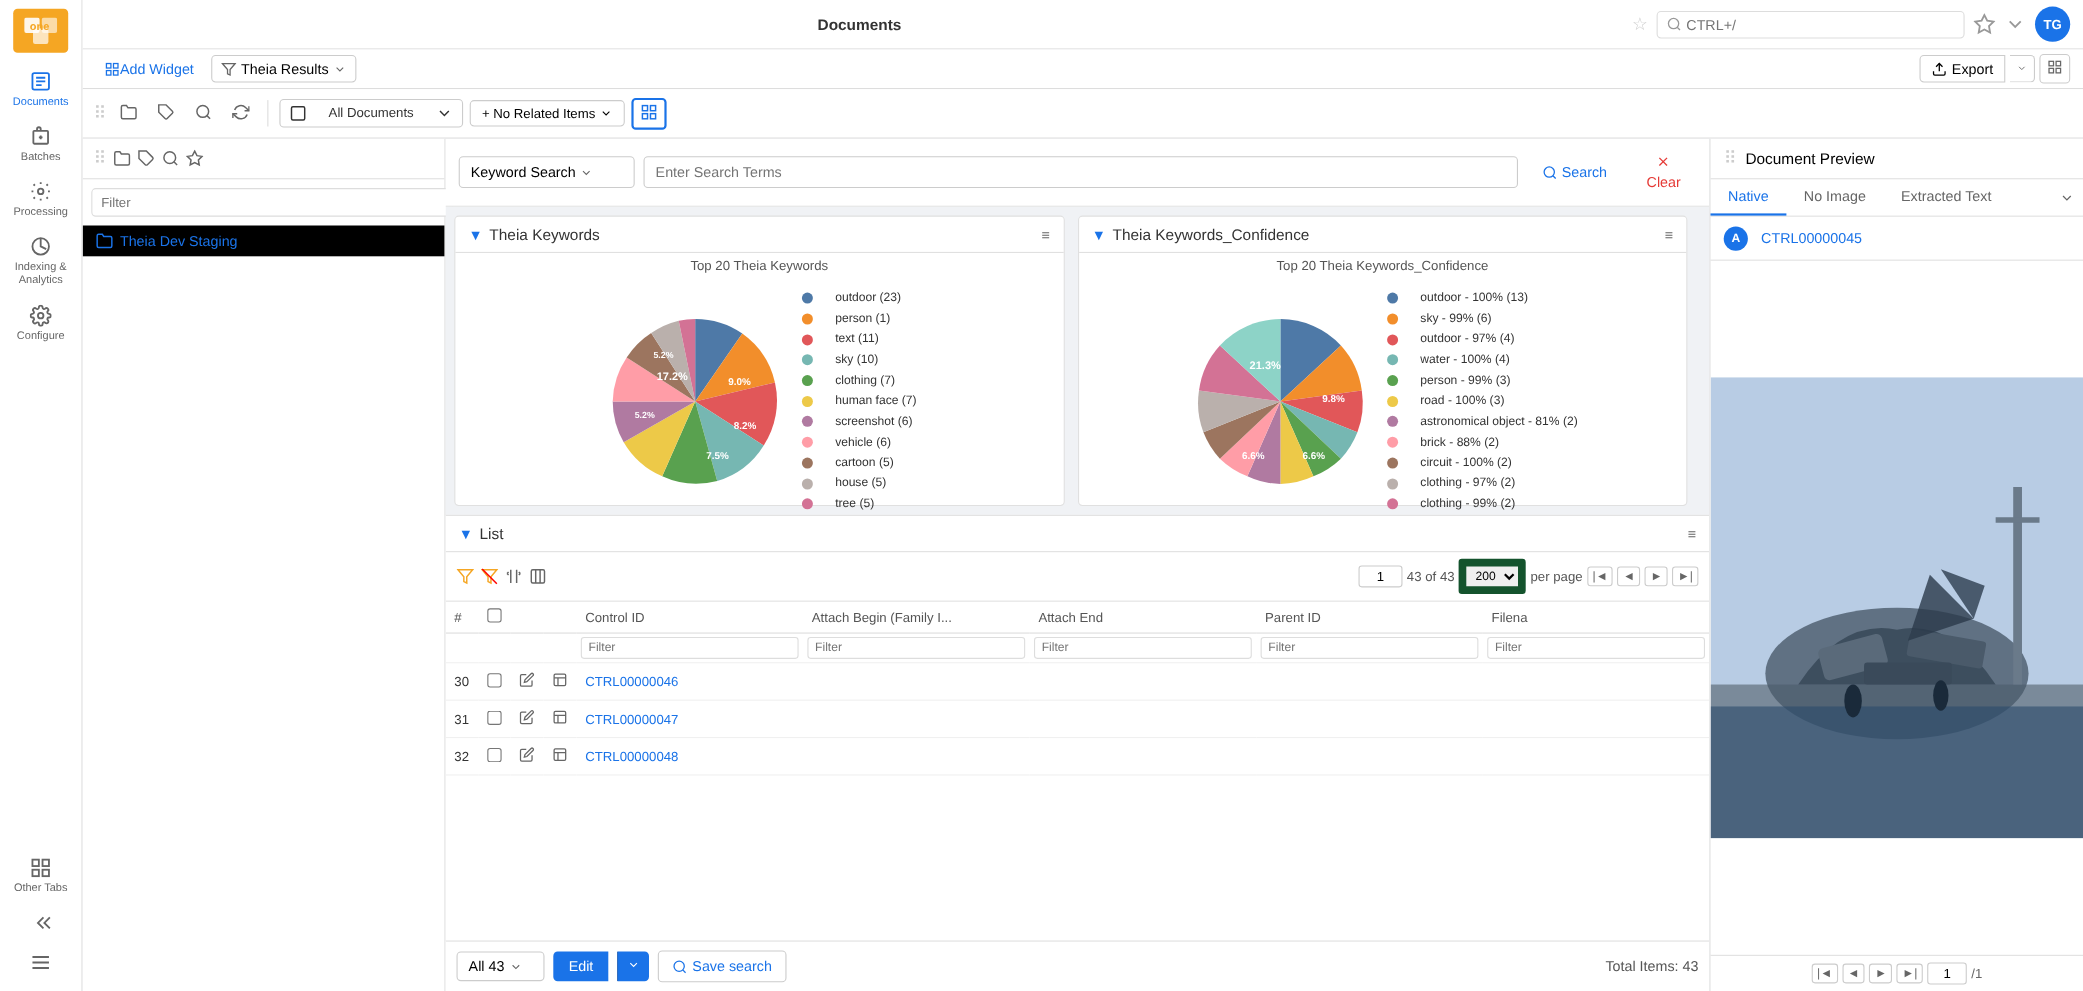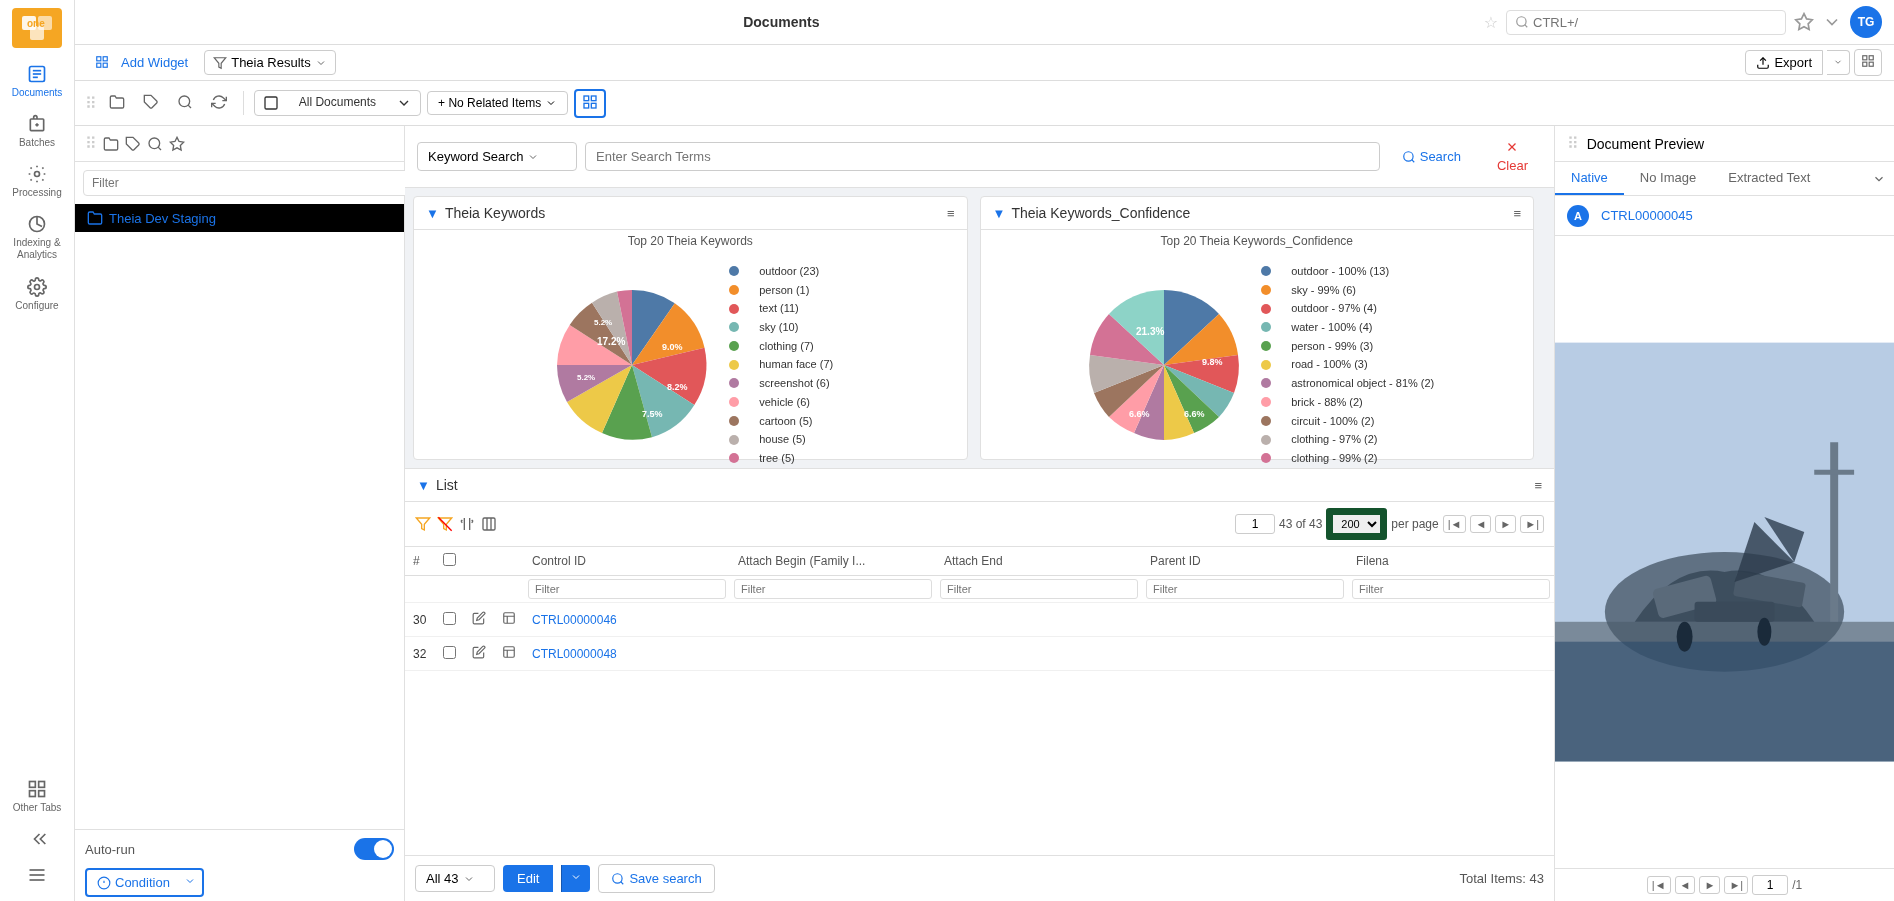--- a/index.html
+++ b/index.html
@@ -90,21 +90,21 @@
     .right-panel { width: 340px; background: #fff; border-left: 1px solid #e0e0e0; display: flex; flex-direction: column; }
     .right-panel-header { display: flex; align-items: center; padding: 8px 12px; border-bottom: 1px solid #e0e0e0; gap: 8px; }
     .right-panel-title { font-size: 14px; font-weight: 500; flex: 1; }
     .doc-tabs { display: flex; border-bottom: 1px solid #e0e0e0; }
     .doc-tab { padding: 8px 16px; font-size: 13px; cursor: pointer; color: #666; border-bottom: 2px solid transparent; }
     .doc-tab.active { color: #1a73e8; border-bottom-color: #1a73e8; }
     .doc-id { text-align: center; padding: 6px; color: #1a73e8; font-size: 13px; font-weight: 500; }
     .doc-preview { flex: 1; overflow: hidden; display: flex; flex-direction: column; }
     .a-badge { width: 22px; height: 22px; background: #1a73e8; color: #fff; border-radius: 50%; display: flex; align-items: center; justify-content: center; font-size: 11px; font-weight: bold; }
     .widget-bar { display: flex; align-items: center; padding: 4px 12px; background: #fff; border-bottom: 1px solid #ddd; gap: 8px; }
-    .widget-btn { display: flex; gap: 12px; padding: 4px 8px; border: none; background: none; cursor: pointer; color: #1a73e8; font-size: 13px; }
+    .widget-btn { display: flex; align-items: center; gap: 0; padding: 4px 8px; border: none; background: none; cursor: pointer; color: #1a73e8; font-size: 13px; }
     .widget-select { display: flex; align-items: center; gap: 4px; padding: 4px 8px; border: 1px solid #ccc; border-radius: 4px; background: #fff; cursor: pointer; font-size: 13px; }
     .export-btn { display: flex; align-items: center; gap: 4px; padding: 4px 10px; border: 1px solid #ccc; border-radius: 4px 0 0 4px; background: #fff; cursor: pointer; font-size: 13px; }
     .export-dropdown { padding: 4px 6px; border: 1px solid #ccc; border-left: none; border-radius: 0 4px 4px 0; background: #fff; cursor: pointer; color: #666; }
     .grid-icon-btn { padding: 4px 6px; border: 1px solid #ccc; border-radius: 4px; background: #fff; cursor: pointer; }
 
     
     .doc-footer { display: flex; align-items: center; justify-content: center; padding: 6px; border-top: 1px solid #e0e0e0; gap: 4px; }
     .doc-page-input { width: 36px; padding: 2px 4px; border: 1px solid #ccc; border-radius: 3px; text-align: center; font-size: 12px; }
 
     .drag-handle { color: #ccc; cursor: grab; font-size: 16px; }
@@ -344,43 +344,20 @@
             </svg>
         </div>
         <input class="filter-input" placeholder="Filter" style="">
         <div class="tree-item">
           <svg width="16" height="16" viewBox="0 0 24 24" fill="none" stroke="#1a73e8" stroke-width="2">
               <path d="M22 19a2 2 0 01-2 2H4a2 2 0 01-2-2V5a2 2 0 012-2h5l2 3h9a2 2 0 012 2z"></path>
             </svg>
           <span>Theia Dev Staging</span>
         </div>
 
-        <div style="margin-top: auto; padding: 8px 10px 4px; border-top:1px solid #e0e0e0; display:flex; flex-direction:column; gap:8px;">
-          <div style="display:flex; align-items:center; gap:8px; justify-content: space-between;">
-            <span style="font-size:13px; color:#555;">Auto-run</span>
-            <div style="width:40px; height:22px; background:#1a73e8; border-radius:11px; position:relative; cursor:pointer;">
-              <div style="width:18px; height:18px; background:white; border-radius:50%; position:absolute; top:2px; right:2px;"></div>
-            </div>
-          </div>
-          <div style="display:flex; align-items:center; gap:0;">
-            <button class="condition-btn">
-              <svg width="14" height="14" viewBox="0 0 24 24" fill="none" stroke="currentColor" stroke-width="2">
-                  <circle cx="12" cy="12" r="10"></circle>
-                  <line x1="12" y1="8" x2="12" y2="12"></line>
-                  <line x1="12" y1="16" x2="12.01" y2="16"></line>
-                </svg>
-              <span>Condition</span>
-            </button>
-            <div class="condition-dropdown">
-              <svg width="12" height="12" viewBox="0 0 24 24" fill="none" stroke="#1a73e8" stroke-width="2">
-                  <polyline points="6 9 12 15 18 9"></polyline>
-                </svg>
-            </div>
-          </div>
-        </div>
       </div>
 
       <div class="center-panel">
 
         <div class="search-bar">
           <div class="search-type-select">
             <span>Keyword Search</span>
             <svg width="12" height="12" viewBox="0 0 24 24" fill="none" stroke="#666" stroke-width="2">
                 <polyline points="6 9 12 15 18 9"></polyline>
               </svg>
@@ -648,20 +625,37 @@
                         <rect x="3" y="3" width="18" height="18" rx="2"></rect>
                         <path d="M3 9h18M9 21V9"></path>
                       </svg></td>
                   <td><a class="control-id-link">CTRL00000046</a></td>
                   <td></td>
                   <td></td>
                   <td></td>
                   <td></td>
                 </tr>
                 <tr>
+                  <td>31</td>
+                  <td><input type="checkbox" style=""></td>
+                  <td><svg class="row-icon" viewBox="0 0 24 24" fill="none" stroke="currentColor" stroke-width="2">
+                        <path d="M11 4H4a2 2 0 00-2 2v14a2 2 0 002 2h14a2 2 0 002-2v-7"></path>
+                        <path d="M18.5 2.5a2.121 2.121 0 013 3L12 15l-4 1 1-4 9.5-9.5z"></path>
+                      </svg></td>
+                  <td><svg class="row-icon" viewBox="0 0 24 24" fill="none" stroke="#666" stroke-width="2">
+                        <rect x="3" y="3" width="18" height="18" rx="2"></rect>
+                        <path d="M3 9h18M9 21V9"></path>
+                      </svg></td>
+                  <td><a class="control-id-link">CTRL00000047</a></td>
+                  <td></td>
+                  <td></td>
+                  <td></td>
+                  <td></td>
+                </tr>
+                <tr>
                   <td>32</td>
                   <td><input type="checkbox" style=""></td>
                   <td><svg class="row-icon" viewBox="0 0 24 24" fill="none" stroke="currentColor" stroke-width="2">
                         <path d="M11 4H4a2 2 0 00-2 2v14a2 2 0 002 2h14a2 2 0 002-2v-7"></path>
                         <path d="M18.5 2.5a2.121 2.121 0 013 3L12 15l-4 1 1-4 9.5-9.5z"></path>
                       </svg></td>
                   <td><svg class="row-icon" viewBox="0 0 24 24" fill="none" stroke="#666" stroke-width="2">
                         <rect x="3" y="3" width="18" height="18" rx="2"></rect>
                         <path d="M3 9h18M9 21V9"></path>
                       </svg></td>

